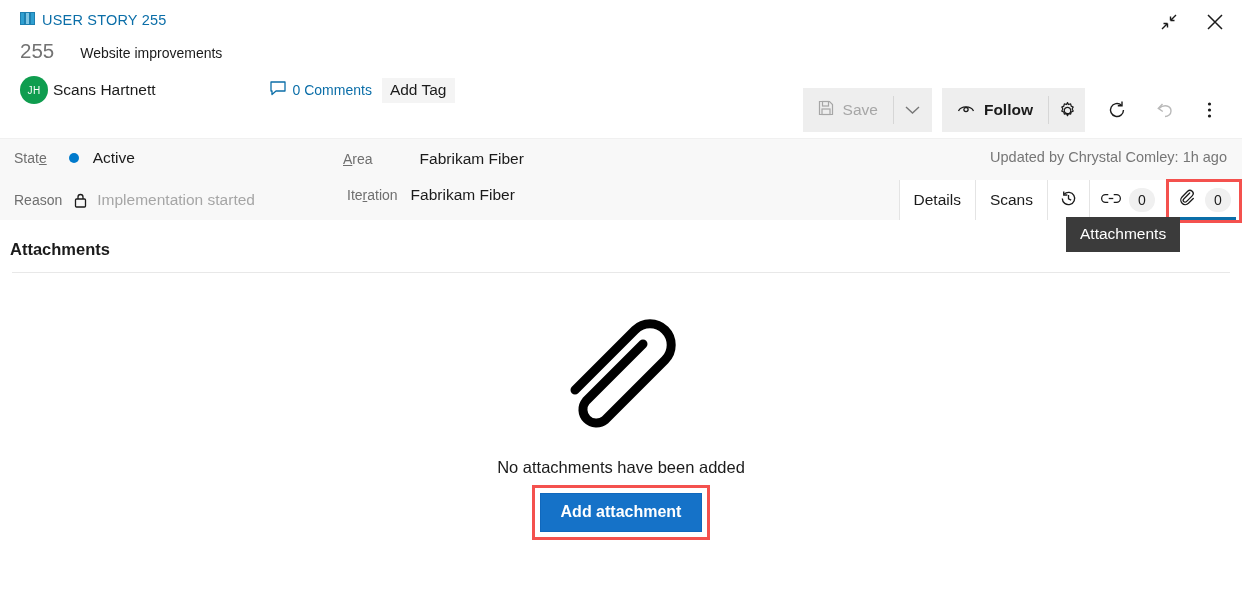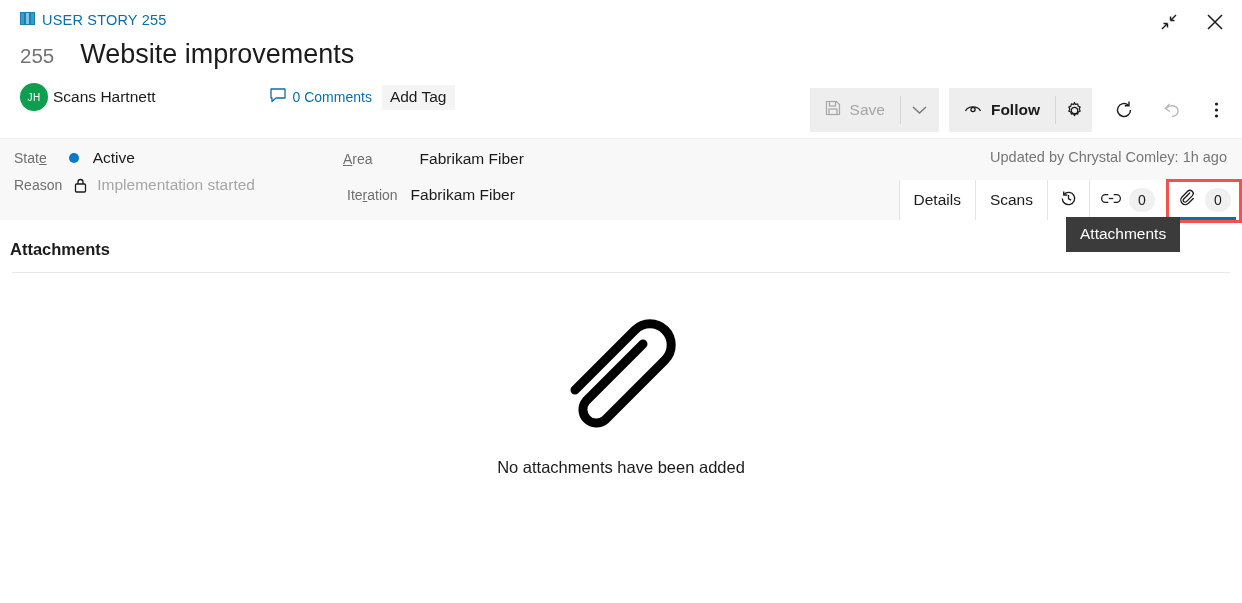--- a/index.html
+++ b/index.html
@@ -53,21 +53,21 @@
     align-items: baseline;
     gap: 26px;
     margin-top: 9px;
   }
   .wi-id {
     font-size: 20.5px;
     color: #737373;
     font-weight: 400;
   }
   .wi-title {
-    font-size: 27px;
+    font-size: 14px;
     color: #1b1b1b;
     font-weight: 400;
   }
 
   .meta-row {
     display: flex;
     align-items: center;
     margin-top: 10px;
     height: 34px;
   }
@@ -119,21 +119,21 @@
   }
   .win-btn {
     width: 34px; height: 32px;
     display: flex; align-items: center; justify-content: center;
     cursor: pointer;
   }
 
   
   .toolbar {
     position: absolute;
-    right: 6px; top: 88px;
+    right: 13px; top: 88px;
     display: flex;
     align-items: center;
     height: 44px;
   }
   .btn-group {
     display: flex;
     align-items: center;
     height: 44px;
     background: #eeeeee;
   }
@@ -444,21 +444,21 @@
   </div>
 
   <div class="fields">
 
     <div class="field-row" style="left:14px; top:10px;">
       <span class="f-label">Stat<u>e</u></span>
       <span class="state-dot" style="margin-left:22px"></span>
       <span class="f-value" style="margin-left:14px">Active</span>
     </div>
 
-    <div class="field-row" style="left:14px; top:37px;">
+    <div class="field-row" style="left:14px; top:52px;">
       <span class="f-label">Reason</span>
       <span style="margin-left:12px; display:flex; align-items:center;">
         <svg width="13" height="15" viewBox="0 0 13 15">
           <rect x="1.5" y="6" width="10" height="8" rx="1" fill="none" stroke="#1b1b1b" stroke-width="1.3"></rect>
           <path d="M4 6 V4 a2.5 2.5 0 0 1 5 0 V6" fill="none" stroke="#1b1b1b" stroke-width="1.3"></path>
         </svg>
       </span>
       <span class="f-value muted" style="margin-left:10px">Implementation started</span>
     </div>
 
@@ -525,15 +525,19 @@
     <div class="section-rule"></div>
   </div>
 
   <div class="empty">
     <span class="empty-icon">
       <svg width="140" height="140" viewBox="0 0 140 140">
         <path d="M24 90 L84 30 a21 21 0 0 1 30 30 L54 120 a13.5 13.5 0 0 1-19-19 L92 44" fill="none" stroke="#000000" stroke-width="9" stroke-linecap="round" stroke-linejoin="round"></path>
       </svg>
     </span>
     <div class="empty-text">No attachments have been added</div>
+    <div class="add-attach-wrap">
+      <button class="add-attach-btn">Add attachment</button>
+      <div class="annot-btn"></div>
+    </div>
   </div>
 
 </div>
 
 </body></html>

